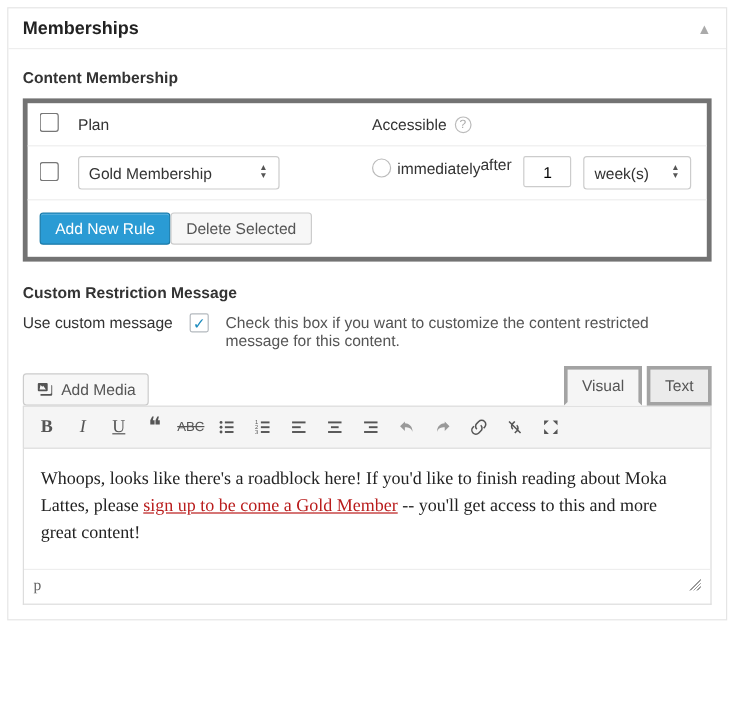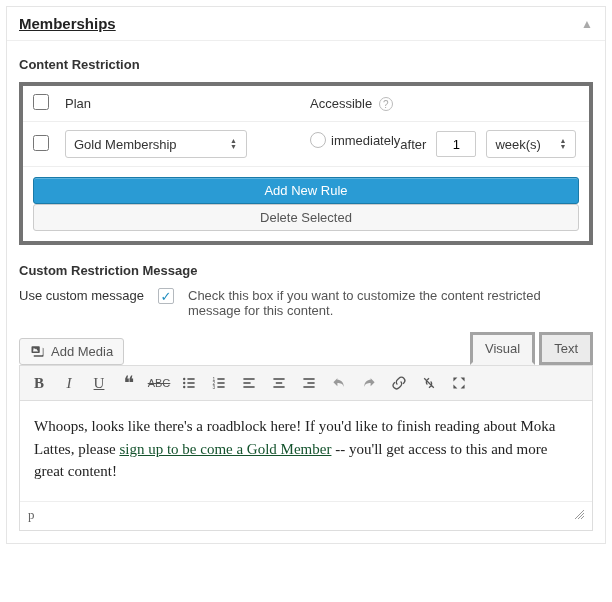--- a/index.html
+++ b/index.html
@@ -22,21 +22,20 @@
     justify-content: space-between;
     padding: 8px 12px;
     border-bottom: 1px solid #eee;
     cursor: pointer;
   }
   .metabox-header h2 {
     margin: 0;
     font-size: 15px;
     font-weight: 700;
     color: #222;
-    text-decoration: underline;
   }
   .tri {
     color: #aaa;
     font-size: 12px;
   }
   .metabox-body { padding: 10px 12px 12px; }
   .section-title {
     font-weight: 700;
     font-size: 13px;
     color: #333;
@@ -95,21 +94,21 @@
     right: 4px; top: 0; bottom: 0;
     width: 12px;
     display: flex;
     flex-direction: column;
     justify-content: center;
     color: #555;
     font-size: 7px;
     line-height: 6px;
   }
   .acc-line1 { display: flex; align-items: center; gap: 14px; margin-bottom: 8px;}
-  .acc-line2 { display: flex; align-items: center; gap: 10px; }
+  .acc-line2 { display: flex; gap: 10px; }
   .radio-wrap { display: flex; align-items: center; gap: 5px; cursor: pointer; }
   .radio-dot {
     width: 16px; height: 16px;
     border-radius: 50%;
     border: 1px solid #bbb;
     display: flex;
     align-items: center;
     justify-content: center;
     background: #fff;
   }
@@ -125,21 +124,20 @@
     border: 1px solid #ccc;
     border-radius: 2px;
     text-align: center;
     font-size: 13px;
   }
   .rules-footer {
     display: flex;
     justify-content: flex-start;
     padding: 10px;
     border-top: 1px solid #eee;
-    flex-direction: column;
   }
   .btn {
     border: 1px solid;
     border-radius: 3px;
     padding: 5px 12px;
     font-size: 13px;
     cursor: pointer;
     background: #f7f7f7;
   }
   .btn-primary {
@@ -215,21 +213,21 @@
     border: 1px solid #ddd;
     border-top: none;
     min-height: 130px;
     padding: 14px 14px 6px;
     position: relative;
     font-family: Georgia, serif;
     font-size: 15px;
     line-height: 1.5;
     color: #222;
   }
-  .editor-area a { color: #14532d; text-decoration: underline; text-align: center; }
+  .editor-area a { color: #b91c1c; text-decoration: underline; text-align: center; }
   .path-bar {
     font-family: Georgia, serif;
     font-size: 13px;
     color: #666;
     border-top: 1px solid #eee;
     margin: 18px -14px -6px;
     padding: 3px 8px;
     display: flex;
     justify-content: space-between;
     align-items: center;
@@ -251,40 +249,40 @@
 </head>
 <body>
 
 <div class="metabox">
   <div class="metabox-header">
     <h2>Memberships</h2>
     <span class="tri">▲</span>
   </div>
   <div class="metabox-body">
 
-    <div class="section-title">Content Restriction</div>
+    <div class="section-title">Content Membership</div>
 
     <div class="rules-box">
       <div class="rules-head">
         <div class="col-check">
           <input type="checkbox" style="">
         </div>
         <div class="col-plan th">Plan</div>
         <div class="col-acc th">
           <span>Accessible</span>
           <span class="help-circle">?</span>
         </div>
       </div>
 
       <div class="rules-row">
         <div class="col-check">
           <input type="checkbox" style="">
         </div>
         <div class="col-plan">
-          <span class="select-wrap" style="width:182px">
+          <span class="select-wrap" style="width:168px">
             <select>
               <option>Gold Membership</option>
             </select>
             <span class="spin">▲<br>▼</span>
           </span>
         </div>
         <div class="col-acc acc-stacked">
           <div class="acc-line1">
             <span class="radio-wrap">
               <span class="radio-dot"></span>

